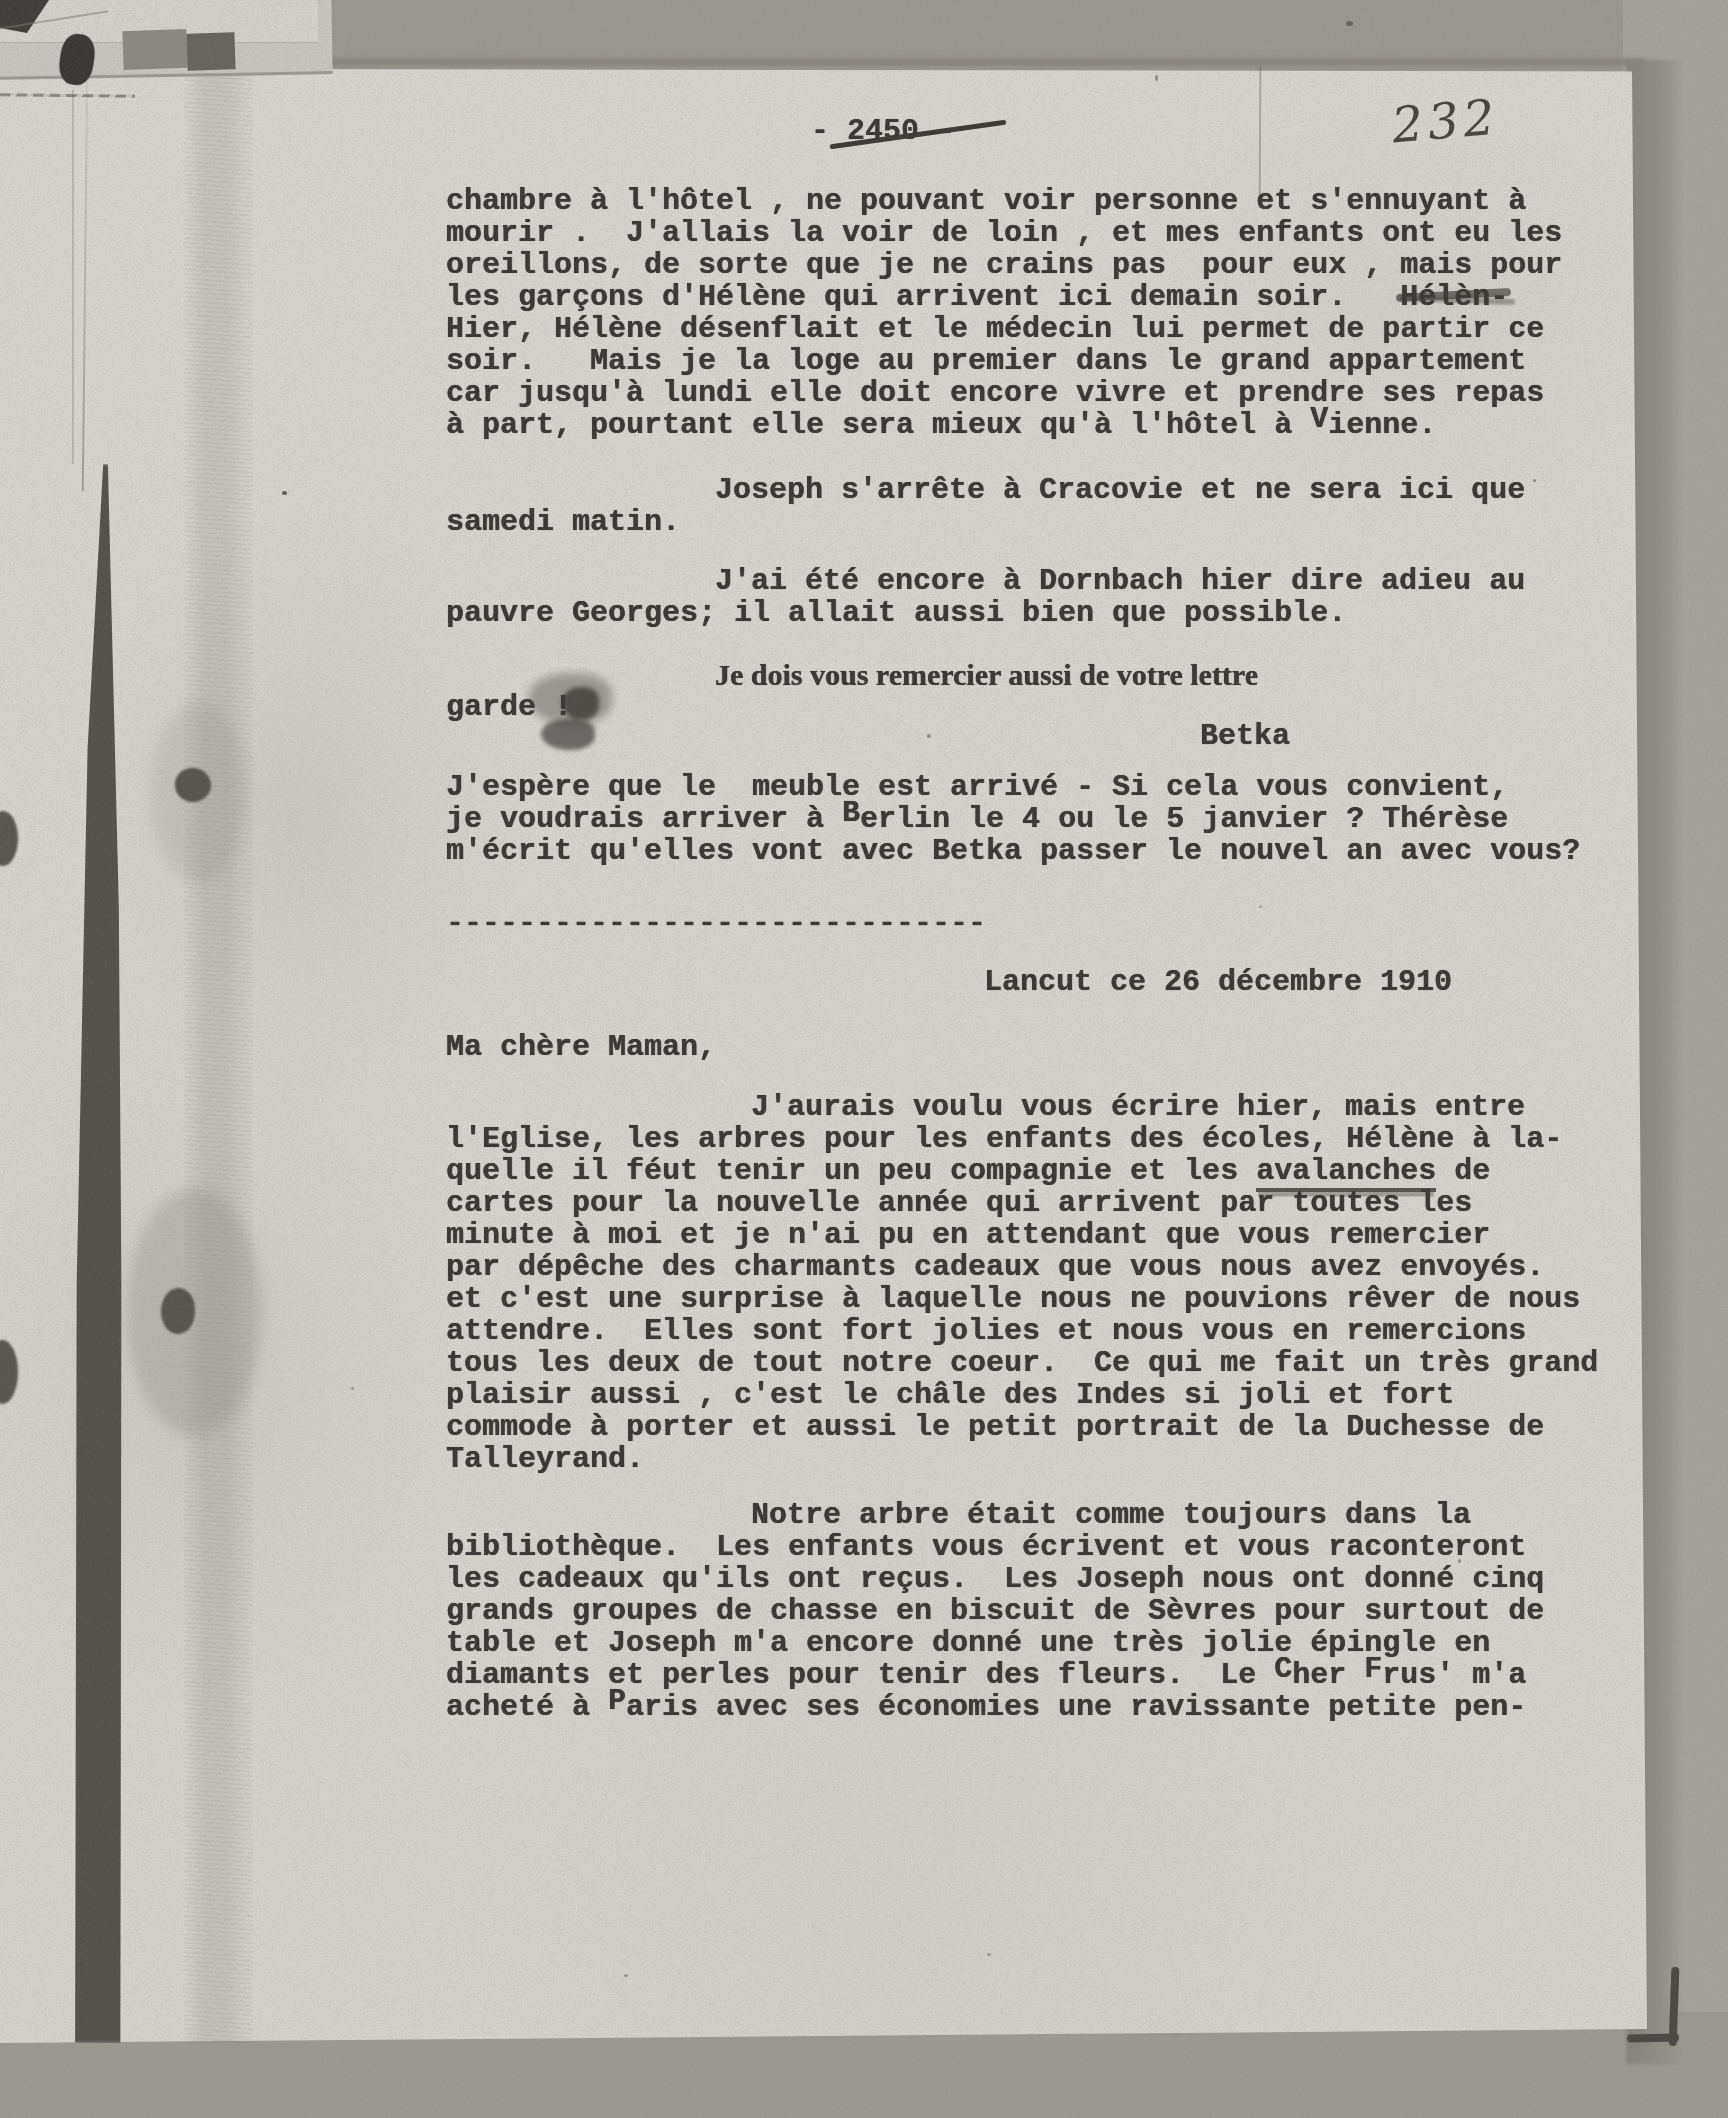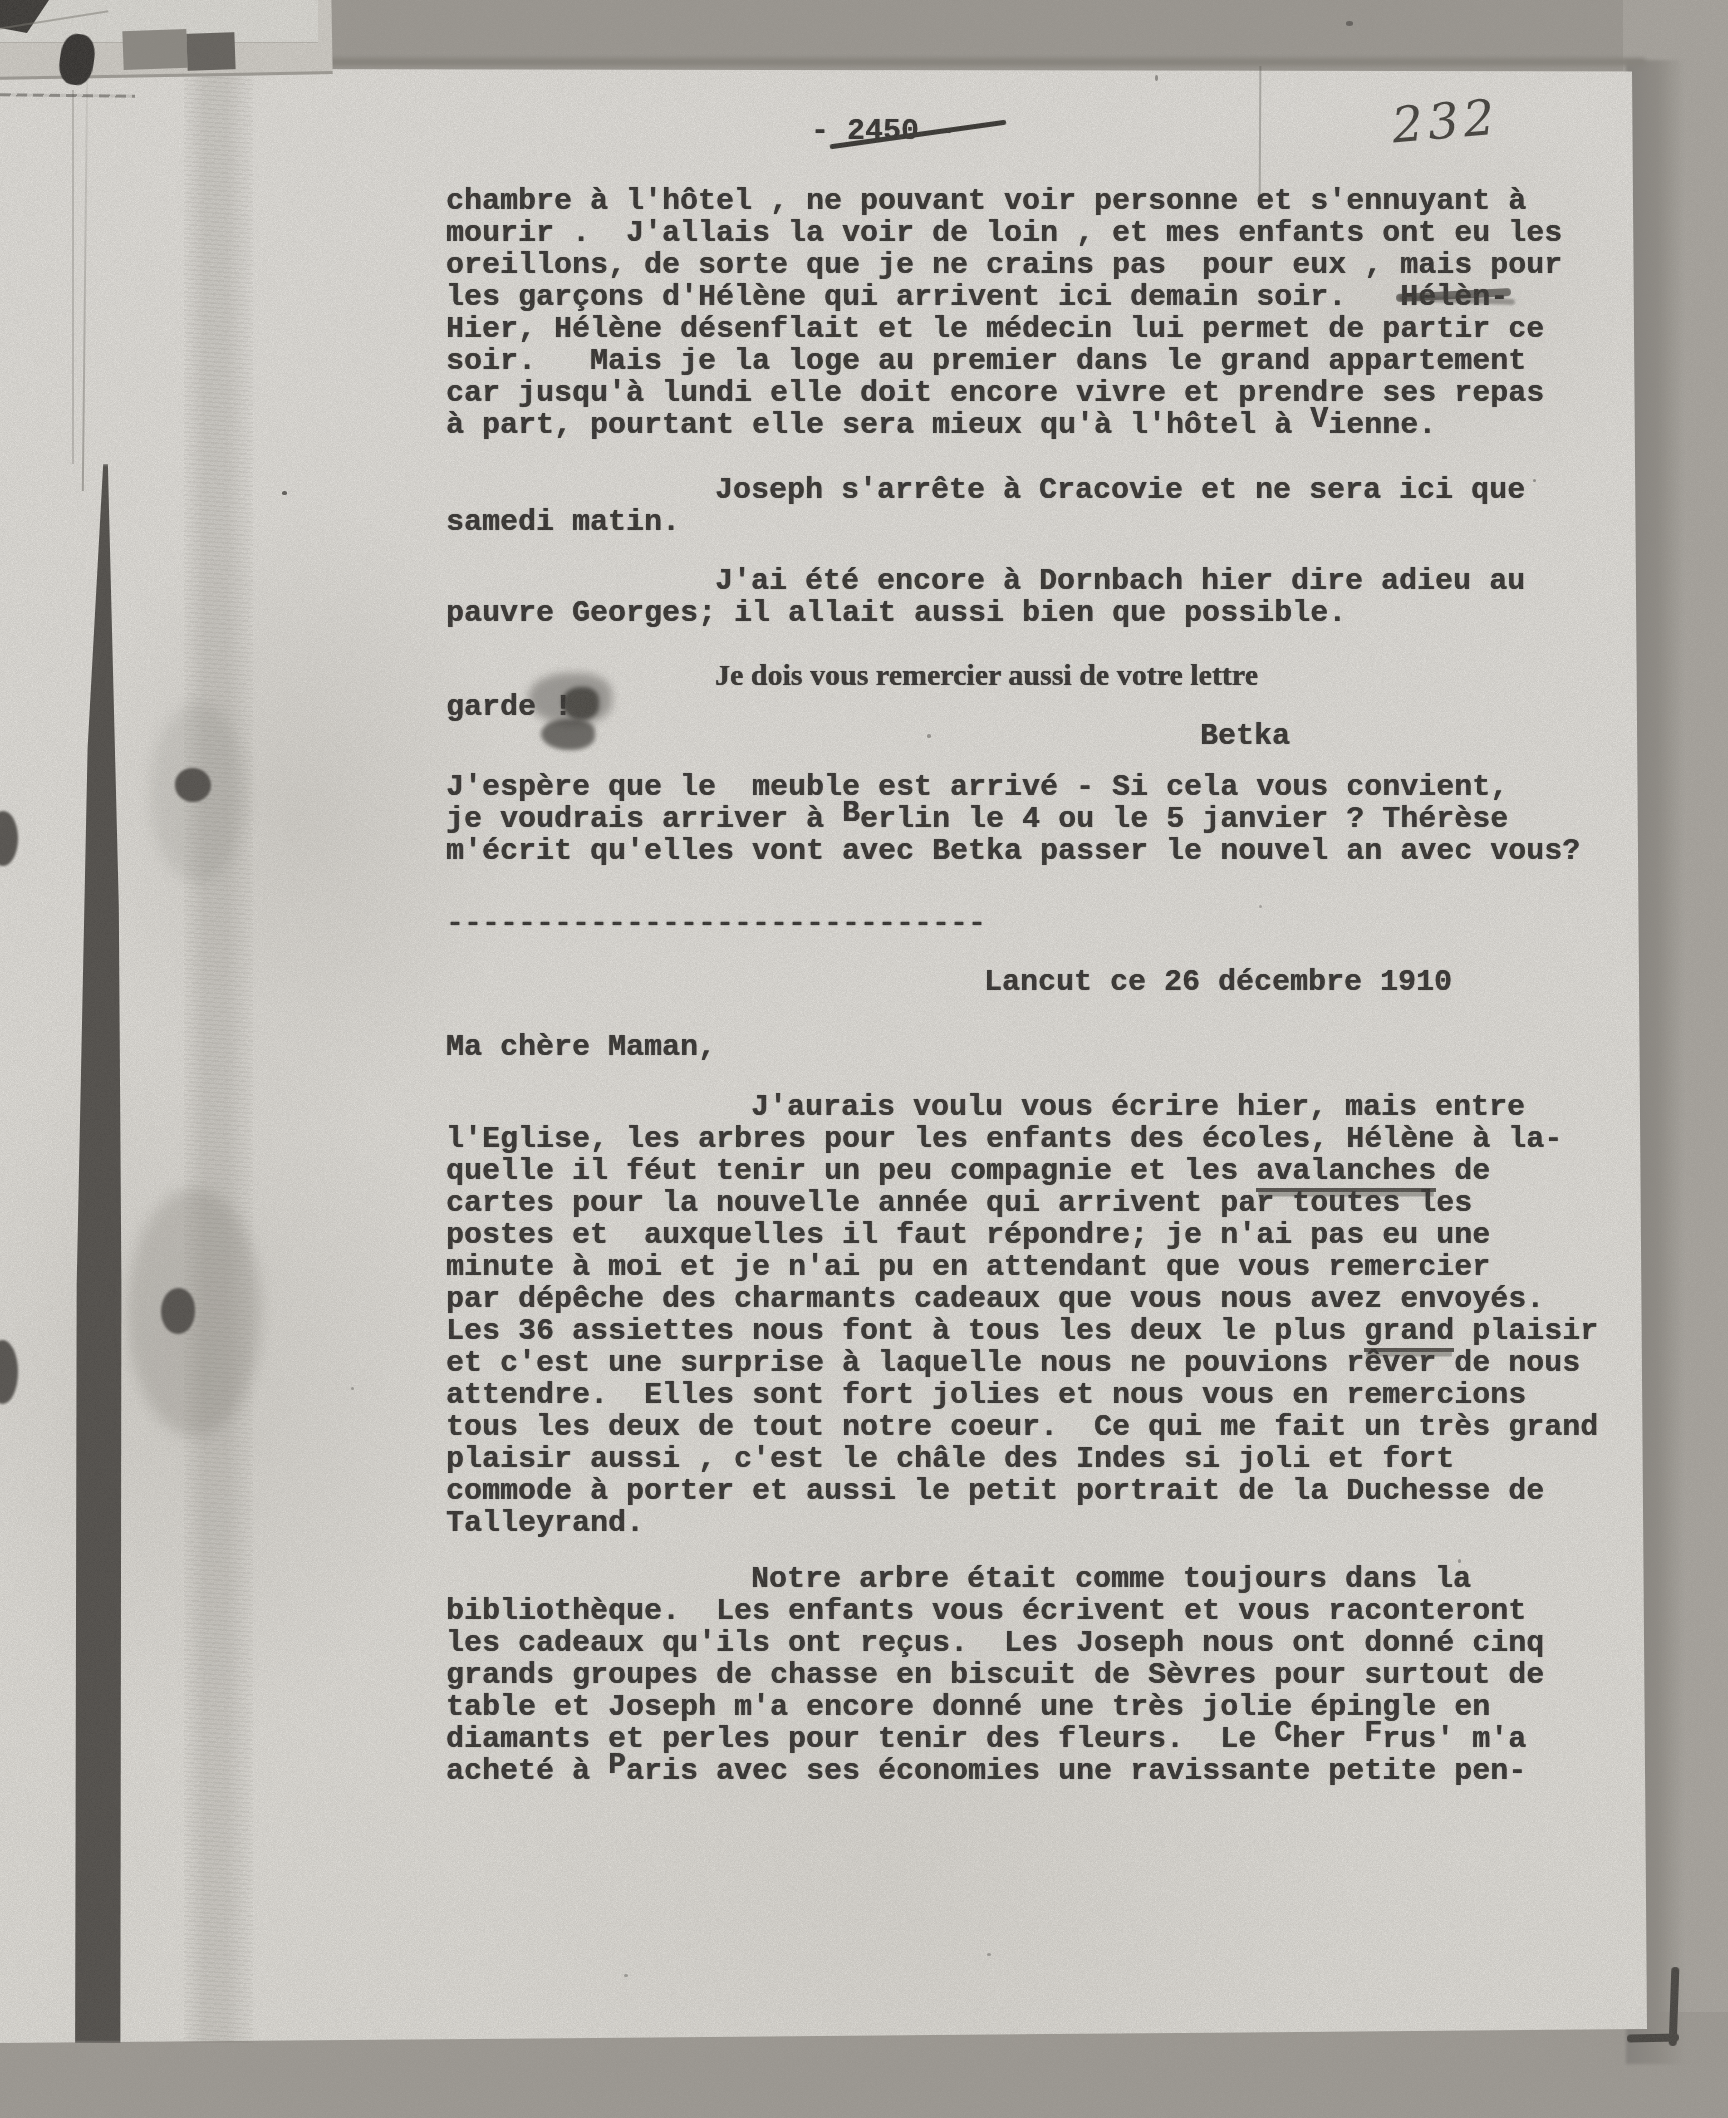--- a/index.html
+++ b/index.html
@@ -148,24 +148,22 @@
       <div class="line" style="margin-top: 18.7px;"><span>J'espère que le  meuble est arrivé - Si cela vous convient,</span></div>
       <div class="line"><span>je voudrais arriver à </span><span class="seg-r">B</span><span>erlin le 4 ou le 5 janvier ? Thérèse</span></div>
       <div class="line"><span>m'écrit qu'elles vont avec Betka passer le nouvel an avec vous?</span></div>
       <div class="line divider" style="margin-top: 40px;"><span>------------------------------</span></div>
       <div class="line" style="margin-top: 27px; padding-left: 538px;"><span>Lancut ce 26 décembre 1910</span></div>
       <div class="line" style="margin-top: 33px;"><span>Ma chère Maman,</span></div>
       <div class="line" style="margin-top: 28px; padding-left: 305px;"><span>J'aurais voulu vous écrire hier, mais entre</span></div>
       <div class="line"><span>l'Eglise, les arbres pour les enfants des écoles, Hélène à la-</span></div>
       <div class="line"><span>quelle il féut tenir un peu compagnie et les </span><span class="seg-u">avalanches</span><span> de</span></div>
       <div class="line"><span>cartes pour la nouvelle année qui arrivent par toutes les</span></div>
-      <div class="line"><span>postes et  auxquelles il faut répondre; je n'ai pas eu une</span></div>
       <div class="line"><span>minute à moi et je n'ai pu en attendant que vous remercier</span></div>
       <div class="line"><span>par dépêche des charmants cadeaux que vous nous avez envoyés.</span></div>
-      <div class="line"><span>Les 36 assiettes nous font à tous les deux le plus </span><span class="seg-u">grand</span><span> plaisir</span></div>
       <div class="line"><span>et c'est une surprise à laquelle nous ne pouvions rêver de nous</span></div>
       <div class="line"><span>attendre.  Elles sont fort jolies et nous vous en remercions</span></div>
       <div class="line"><span>tous les deux de tout notre coeur.  Ce qui me fait un très grand</span></div>
       <div class="line"><span>plaisir aussi , c'est le châle des Indes si joli et fort</span></div>
       <div class="line"><span>commode à porter et aussi le petit portrait de la Duchesse de</span></div>
       <div class="line"><span>Talleyrand.</span></div>
       <div class="line" style="margin-top: 24px; padding-left: 305px;"><span>Notre arbre était comme toujours dans la</span></div>
       <div class="line"><span>bibliothèque.  Les enfants vous écrivent et vous raconteront</span></div>
       <div class="line"><span>les cadeaux qu'ils ont reçus.  Les Joseph nous ont donné cinq</span></div>
       <div class="line"><span>grands groupes de chasse en biscuit de Sèvres pour surtout de</span></div>

